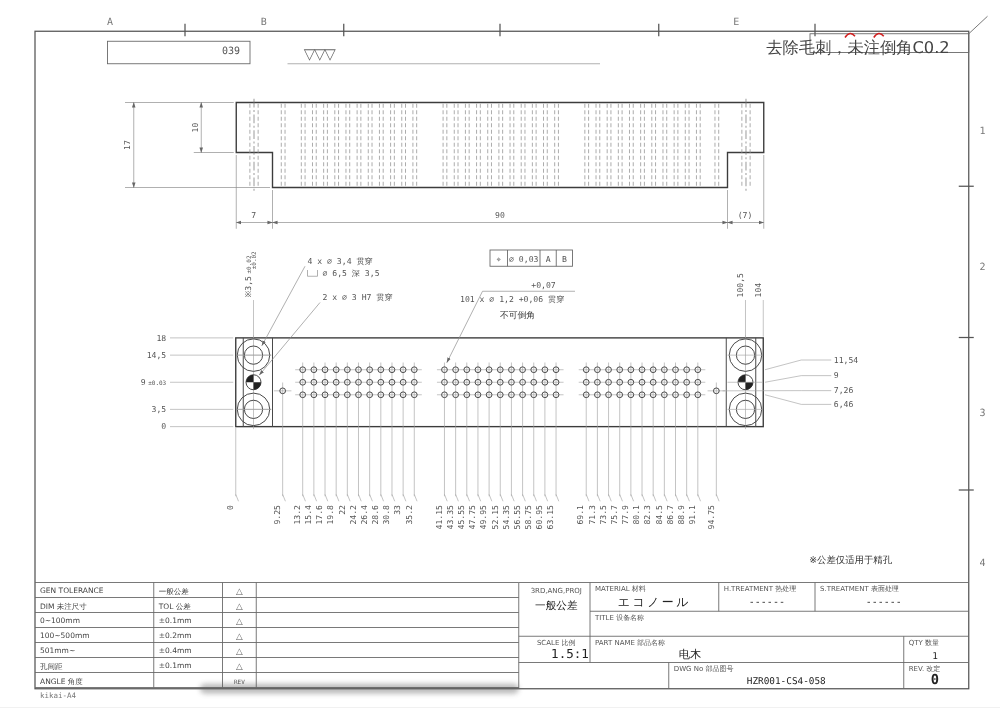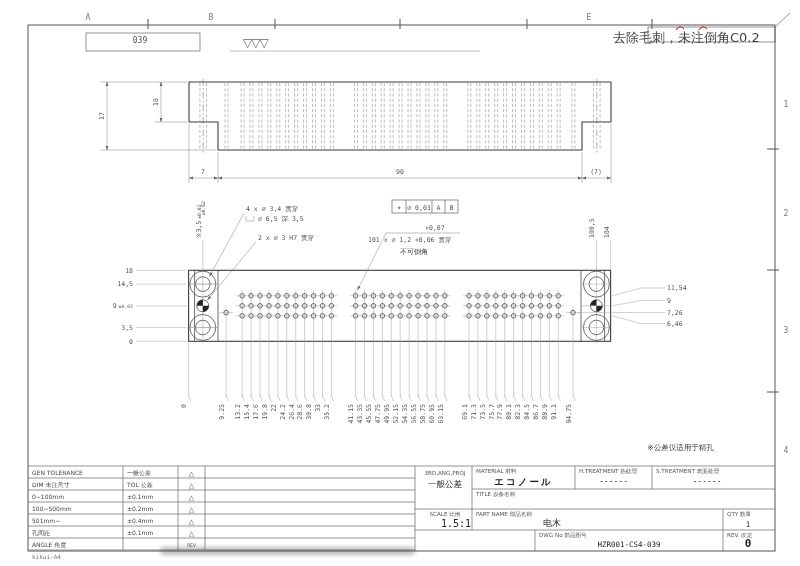--- a/index.html
+++ b/index.html
@@ -482,46 +482,46 @@
         <text x="191.5" y="547" class="dimS" text-anchor="middle">REV</text>
       </g>
   </svg>
 
   <div class="t lbl" style="left:419px;top:470px;width:52px;text-align:center">3RD,ANG,PROJ</div>
   <div class="t val" style="left:419px;top:479px;width:52px;text-align:center;font-size:8.5px">一般公差</div>
   <div class="t lbl" style="left:419px;top:511px;width:52px;text-align:center">SCALE 比例</div>
   <div class="t val mono" style="left:419px;top:518px;width:52px;text-align:right;font-size:10px">1.5:1</div>
 
   <div class="t lbl" style="left:476px;top:468px">MATERIAL  材料</div>
-  <div class="t val" style="left:472px;top:476px;width:103px;text-align:center;font-size:9.5px;font-weight:bold;letter-spacing:2px">エコノール</div>
+  <div class="t val" style="left:472px;top:476px;width:103px;text-align:center;font-size:9.5px;font-weight:normal;letter-spacing:2px">エコノール</div>
 
   <div class="t lbl" style="left:579px;top:468px">H.TREATMENT  热处理</div>
   <div class="t val mono" style="left:575px;top:477px;width:77px;text-align:center;font-size:8px">------</div>
 
   <div class="t lbl" style="left:656px;top:468px">S.TREATMENT  表面处理</div>
   <div class="t val mono" style="left:652px;top:477px;width:110px;text-align:center;font-size:8px">------</div>
 
   <div class="t lbl" style="left:476px;top:491px">TITLE 设备名称</div>
   <div class="t val" style="left:560px;top:494px;font-size:8px"></div>
 
   <div class="t lbl" style="left:476px;top:511px">PART NAME  部品名称</div>
   <div class="t val" style="left:472px;top:517px;width:160px;text-align:center;font-size:9px">电木</div>
 
   <div class="t lbl" style="left:727px;top:511px">QTY 数量</div>
   <div class="t val mono" style="left:723px;top:520px;width:50px;text-align:center;font-size:7.5px">1</div>
 
   <div class="t lbl" style="left:539px;top:532px">DWG No 部品图号</div>
-  <div class="t val mono" style="left:535px;top:540px;width:188px;text-align:center;font-size:7.5px">HZR001-CS4-039</div>
+  <div class="t val mono" style="left:535px;top:540px;width:188px;text-align:center;font-size:7.5px">HZR001-CS4-058</div>
 
   <div class="t lbl" style="left:727px;top:532px">REV.  改定</div>
   <div class="t val mono" style="left:723px;top:537px;width:50px;text-align:center;font-size:11px;font-weight:bold">0</div>
 
   <div class="t" style="left:613px;top:29px;width:122px;text-align:center;font-size:13px;color:#444">去除毛刺，未注倒角C0.2</div>
 
-  <div class="t mono" style="left:88px;top:36px;width:104px;text-align:center;font-size:8px;color:#555">039</div>
+  <div class="t mono" style="left:88px;top:36px;width:104px;text-align:right;font-size:8px;color:#555">039</div>
   <div class="t" style="left:243px;top:36px;font-size:12px;letter-spacing:-1px;color:#666">▽▽▽</div>
 
   <div class="t" style="left:608px;top:443px;width:145px;text-align:center;font-size:7.5px;color:#333">※公差仅适用于精孔</div>
 
   <div class="t mono" style="left:32px;top:553px;font-size:6px;color:#777">kikai-A4</div>
 
   <div class="stamp"></div>
 
   <div id="tolTable">
       <div class="t" style="left: 32px; top: 469px; font-size: 6px; color: rgb(68, 68, 68);">GEN TOLERANCE</div>

